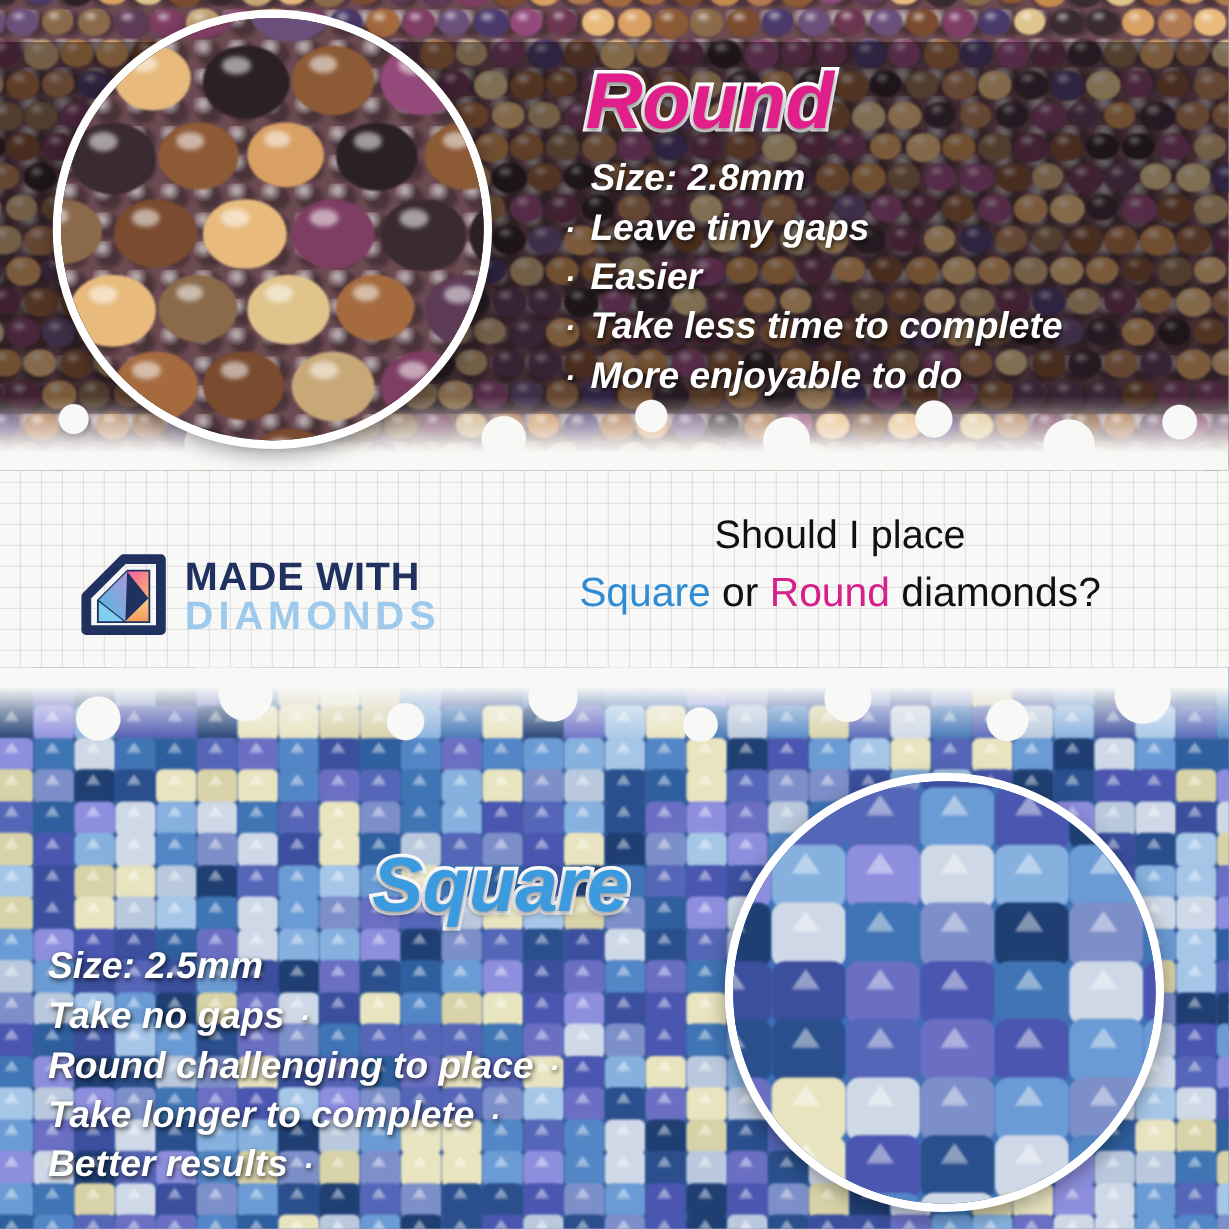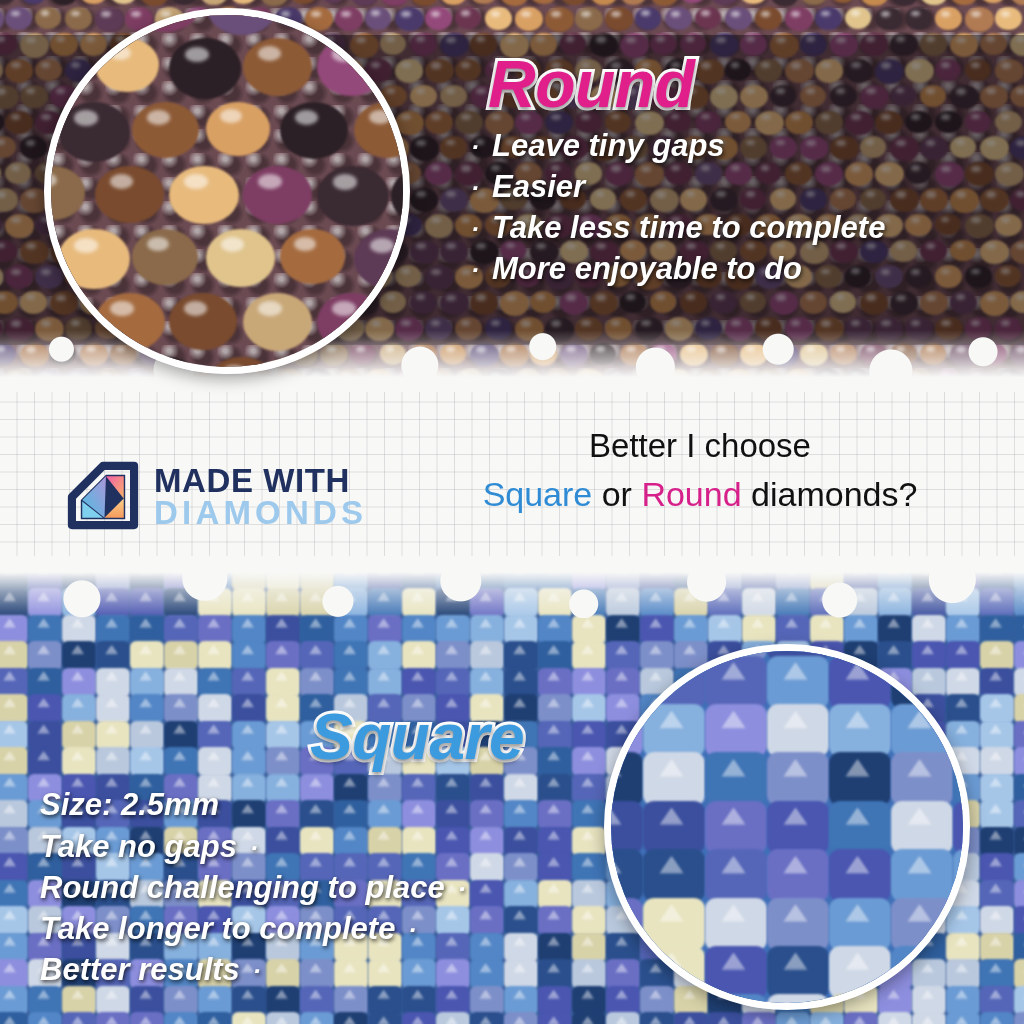--- a/index.html
+++ b/index.html
@@ -703,20 +703,23 @@
           <i class="dot" style="left:1035.0px;top:408.6px;width:28.6px;height:24.1px;background:#2b2026;"></i>
         </div>
     </div>
     <div class="scrim" id="scrim-top"></div>
     <div class="tear" id="tear-top-bottom"></div>
   </div>
 
   <div class="title" id="title-round">Round</div>
 
   <div class="copy" id="copy-round">
+    <div class="line size-line">
+      <span>Size:  2.8mm</span>
+    </div>
     <div class="line">
       <span class="bullet">·</span>
       <span>Leave tiny gaps</span>
     </div>
     <div class="line">
       <span class="bullet">·</span>
       <span>Easier</span>
     </div>
     <div class="line">
       <span class="bullet">·</span>
@@ -802,21 +805,21 @@
         <path d="M22 54 L54 22 L52 78 Z" fill="url(#g2)" opacity=".95"></path>
         <path d="M22 56 V78 H50 Z" fill="#7FD0EE"></path>
       </svg>
       <div id="logo-words">
         <span id="logo-made">MADE WITH</span>
         <span id="logo-diamonds">DIAMONDS</span>
       </div>
     </div>
 
     <div id="question">
-      <span>Better I choose</span>
+      <span>Should I place</span>
       <span class="q2">
         <span class="kw-square">Square</span><span> or </span><span class="kw-round">Round</span><span> diamonds?</span>
       </span>
     </div>
   </div>
 
   <div class="photo" id="photo-bottom">
     <div class="beadfield" id="square-field" style="background: rgb(58, 95, 156);">
         <i class="sq" style="left:34.0px;top:19.0px;width:34.0px;height:29.2px;background:#6b9bd4;border-radius:6.1px;"></i>
         <i class="sq" style="left:68.0px;top:19.0px;width:34.0px;height:29.2px;background:#1f3f73;border-radius:6.1px;"></i>

